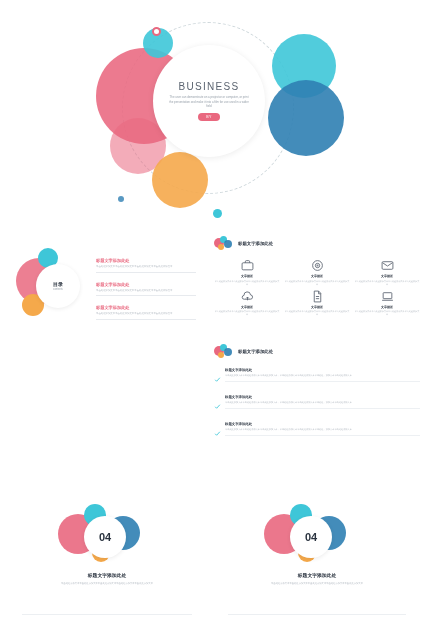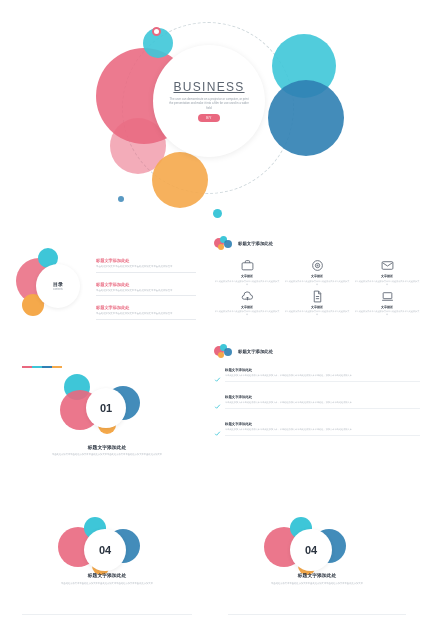--- a/index.html
+++ b/index.html
@@ -27,21 +27,21 @@
   .c-dot-r  { left: 152px; top: 27px;  width: 9px;   height: 9px;   border: 2px solid #e9687f; background: #fff; }
   .c-dot-t  { left: 213px; top: 209px; width: 9px;   height: 9px;   background: #3ec6d8; }
   .c-dot-b  { left: 118px; top: 196px; width: 6px;   height: 6px;   background: #2f7fb3; opacity:.8; }
 
   .cover-card {
     position: absolute; left: 153px; top: 45px; width: 112px; height: 112px;
     background: #fff; border-radius: 50%;
     display: flex; flex-direction: column; align-items: center; justify-content: center;
     text-align: center; box-shadow: 0 1px 6px rgba(0,0,0,.08);
   }
-  .cover-eng { font-size: 12px; letter-spacing: 1.3px; color: #5b6470; text-decoration: underline; }
+  .cover-eng { font-size: 10px; letter-spacing: 1.3px; color: #5b6470; }
   .cover-title { font-size: 11.5px; font-weight: bold; color: #2b3440; margin-top: 2px; letter-spacing: .5px; }
   .cover-sub { font-size: 2.9px; color: #97a0aa; line-height: 1.55; width: 82px; margin-top: 3px; }
   .cover-btn {
     margin-top: 4px; background: #e9687f; color: #fff; font-size: 3.6px;
     border-radius: 6px; padding: 2px 8px; letter-spacing: .4px;
   }
 
   
   .slide { position: absolute; background: #fff; }
 
@@ -104,21 +104,21 @@
   .blist { margin-top: 10px; }
   .brow { display: flex; gap: 4px; margin-bottom: 8px; }
   .bchk { flex: 0 0 auto; margin-top: 1px; }
   .bh { font-size: 3.4px; font-weight: bold; color: #2b3440; }
   .bp { font-size: 2.2px; color: #b2b9c1; line-height: 1.6; margin-top: 2px; }
   .bline { height: 1px; background: #edf0f3; margin-top: 3px; }
 
   
   .sl6 { left: 8px;   top: 486px; width: 198px; height: 136px; }
   .sl7 { left: 214px; top: 486px; width: 206px; height: 136px; }
-  .card-cluster { position: absolute; left: 50px; top: 31px; width: 100px; height: 62px; }
+  .card-cluster { position: absolute; left: 50px; top: 18px; width: 100px; height: 62px; }
   .card-cluster i { position: absolute; border-radius: 50%; }
   .cc-pink { left: 0px;  top: 10px; width: 40px; height: 40px; background: #e9687f; opacity:.9; }
   .cc-teal { left: 26px; top: 0px;  width: 22px; height: 22px; background: #3ec6d8; }
   .cc-blue { left: 48px; top: 12px; width: 34px; height: 34px; background: #2f7fb3; opacity:.9; }
   .cc-org  { left: 34px; top: 40px; width: 18px; height: 18px; background: #f5a94b; }
   .cc-ball {
     position: absolute; left: 26px; top: 12px; width: 42px; height: 42px; border-radius: 50%;
     background: #fff; display: flex; align-items: center; justify-content: center;
     font-size: 11px; font-weight: bold; color: #2b3440; box-shadow: 0 1px 4px rgba(0,0,0,.08);
   }
@@ -240,36 +240,20 @@
         <svg width="13" height="13" viewBox="0 0 24 24" fill="none" stroke="#5b6470" stroke-width="1.6">
             <rect x="4" y="5" width="16" height="11" rx="1"></rect>
             <path d="M2 19h20"></path>
           </svg>
         <div class="icell-t">文字描述</div>
         <div class="icell-p">单击此处添加文本单击此处添加文本单击此处添加文本单击此处添加文本</div>
       </div>
     </div>
   </div>
 
-  <div class="slide sl4">
-    <div class="bar">
-      <span style="background:#e9687f"></span><span style="background:#3ec6d8"></span><span style="background:#2f7fb3"></span><span style="background:#f5a94b"></span>
-    </div>
-    <div class="num-cluster">
-      <i class="nc-teal"></i>
-      <i class="nc-pink"></i>
-      <i class="nc-blue"></i>
-      <i class="nc-org"></i>
-      <div class="nc-ball">01</div>
-    </div>
-    <div class="foot">
-      <div class="foot-t">标题文字添加此处</div>
-      <div class="foot-p">单击此处添加文本单击此处添加文本单击此处添加文本单击此处添加文本单击此处添加文本单击此处添加文本</div>
-    </div>
-  </div>
 
   <div class="slide sl5">
     <div class="hdr">
       <div class="hdr-mark">
         <i style="left:0;top:2px;width:10px;height:10px;background:#e9687f;"></i>
         <i style="left:6px;top:0;width:7px;height:7px;background:#3ec6d8;"></i>
         <i style="left:10px;top:4px;width:8px;height:8px;background:#2f7fb3;opacity:.9;"></i>
         <i style="left:4px;top:8px;width:6px;height:6px;background:#f5a94b;"></i>
       </div>
       <div class="hdr-t">标题文字添加此处</div>

